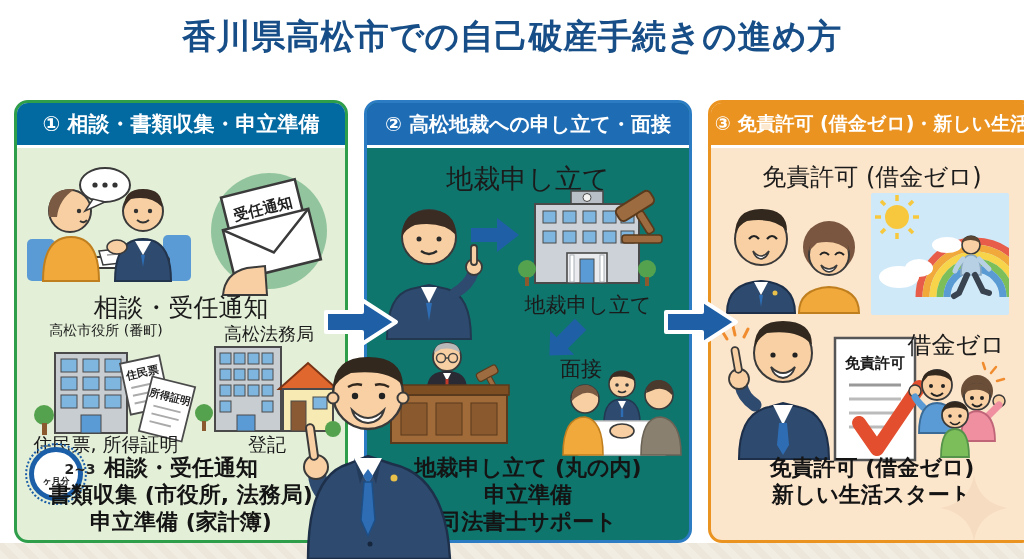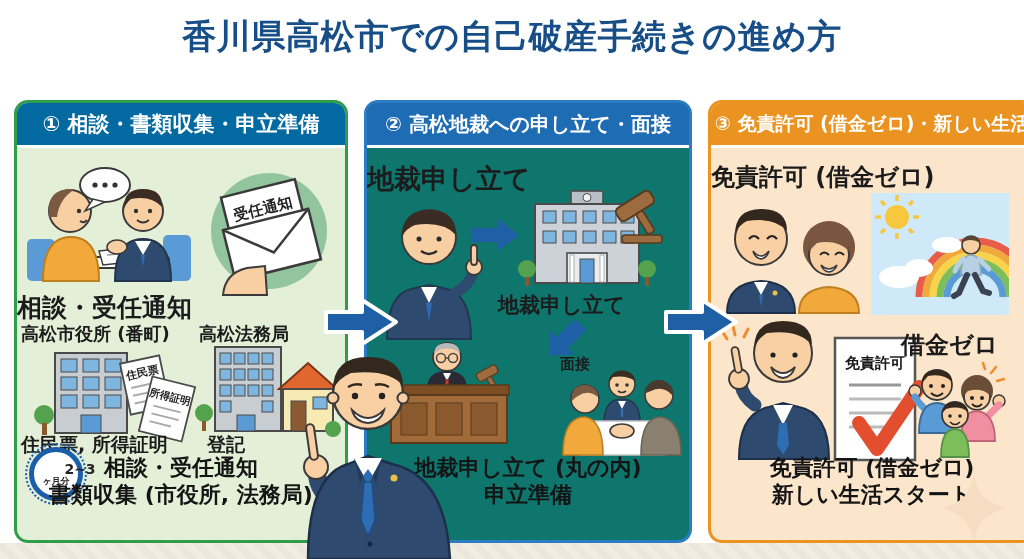--- a/index.html
+++ b/index.html
@@ -13,21 +13,21 @@
     font-size:34px; font-weight:800; color:#174e87; letter-spacing:0.5px; white-space:nowrap; }
   .panel { position:absolute; top:100px; height:443px; border:3px solid; border-radius:14px; overflow:hidden; }
   .p1 { left:14px;  width:334px; border-color:#2f9e4a; background:#e3efd7; }
   .p2 { left:364px; width:328px; border-color:#2b7cc2; background:#0f766e; }
   .p3 { left:708px; width:328px; border-color:#ea9320; background:#fbe5cb; }
   .panel-header { position:absolute; top:0; left:0; right:0; height:45px; border-bottom:3px solid #fff;
     display:flex; align-items:center; justify-content:center; color:#fff; font-weight:700; white-space:nowrap; }
   .p1 .panel-header { background:#0369a1; font-size:21px; }
   .p2 .panel-header { background:#1e6cb4; font-size:20px; }
   .p3 .panel-header { background:#ea9320; font-size:19px; }
-  .cap { position:absolute; font-weight:700; color:#1b1b1b; text-align:left; white-space:nowrap; }
+  .cap { position:absolute; font-weight:400; color:#1b1b1b; text-align:center; white-space:nowrap; }
   .summary { position:absolute; left:0; right:0; top:351px; text-align:center;
     font-weight:700; color:#141414; font-size:22px; line-height:27px; white-space:nowrap; }
   .badge { position:absolute; left:12px; top:344px; width:54px; height:54px; border-radius:50%;
     background:#fff; border:5px solid #1b5fa8; outline:2px dotted #1b5fa8; outline-offset:2px;
     display:flex; flex-direction:column; align-items:center; justify-content:center;
     font-weight:700; color:#222; line-height:1.05; }
   .badge .bt { font-size:14px;margin-left:48px; } .badge .bb { font-size:9px; }
   svg { display:block; overflow:visible; }
   svg text { font-family:"DejaVu Sans","Liberation Sans",sans-serif; }
 </style>
@@ -74,21 +74,21 @@
         <rect x="26" y="20" width="76" height="38" fill="#fff" stroke="#3a3a3a" stroke-width="2.5"></rect>
         <text x="64" y="46" font-size="15" font-weight="bold" fill="#222" text-anchor="middle">受任通知</text>
         <rect x="20" y="52" width="88" height="52" fill="#fff" stroke="#3a3a3a" stroke-width="2.5"></rect>
         <path d="M20 52 L64 86 L108 52" fill="none" stroke="#3a3a3a" stroke-width="2.5"></path>
       </g>
       <path d="M18 128 Q20 106 42 101 L60 99 L62 128 Z" fill="#f8cfa2" stroke="#3a3a3a" stroke-width="2"></path>
     </svg>
 
     <div class="cap" style="left:0;right:0;top:188px;font-size:25px">相談・受任通知</div>
 
-    <div class="cap" style="left:4px;width:170px;top:219px;font-size:18px">高松市役所 (番町)</div>
+    <div class="cap" style="left:4px;width:170px;top:219px;font-size:14px">高松市役所 (番町)</div>
     <div class="cap" style="left:182px;width:140px;top:219px;font-size:18px">高松法務局</div>
 
     <svg class="abs" style="left:16px;top:244px" width="162" height="92" viewBox="0 0 162 92">
       <circle cx="11" cy="68" r="10" fill="#55a24e"></circle>
         <rect x="9" y="76" width="5" height="12" fill="#8a5a2e"></rect>
       <rect x="22" y="6" width="72" height="80" fill="#c8cdd2" stroke="#4a4a4a" stroke-width="2"></rect>
       <rect x="28" y="12" width="16" height="13" fill="#7fb6e0" stroke="#4a4a4a"></rect>
         <rect x="50" y="12" width="16" height="13" fill="#7fb6e0" stroke="#4a4a4a"></rect>
         <rect x="72" y="12" width="16" height="13" fill="#7fb6e0" stroke="#4a4a4a"></rect>
       <rect x="28" y="30" width="16" height="13" fill="#7fb6e0" stroke="#4a4a4a"></rect>
@@ -146,20 +146,21 @@
     <div class="cap" style="left:4px;width:170px;top:329px;font-size:19px">住民票, 所得証明</div>
 
     <div class="badge">
       <span class="bt">2~3</span>
       <span class="bb">ヶ月分</span>
     </div>
 
     <div class="summary">
       <div>相談・受任通知</div>
       <div>書類収集 (市役所, 法務局)</div>
+      <div>申立準備 (家計簿)</div>
     </div>
   </section>
 
   <section class="panel p2">
     <div class="panel-header">② 高松地裁への申し立て・面接</div>
 
     <div class="cap" style="left:0;right:0;top:58px;font-size:27px">地裁申し立て</div>
 
     <svg class="abs" style="left:14px;top:94px" width="108" height="142" viewBox="0 0 108 142">
       <circle cx="48" cy="40" r="27" fill="#f8cfa2" stroke="#3a3a3a" stroke-width="2"></circle>
@@ -212,21 +213,21 @@
     </svg>
 
     <div class="cap" style="left:131px;width:180px;top:188px;font-size:21px">地裁申し立て</div>
 
     <svg class="abs" style="left:172px;top:214px" width="52" height="46" viewBox="0 0 52 46">
       <g transform="rotate(135 26 23)">
         <polygon points="4,15 30,15 30,6 48,23 30,40 30,31 4,31" fill="#1f5fa6"></polygon>
       </g>
     </svg>
 
-    <div class="cap" style="left:193px;width:60px;top:252px;font-size:15px">面接</div>
+    <div class="cap" style="left:184px;width:60px;top:252px;font-size:21px">面接</div>
 
     <svg class="abs" style="left:22px;top:232px" width="120" height="110" viewBox="0 0 120 110">
       <circle cx="58" cy="22" r="14" fill="#f8cfa2" stroke="#3a3a3a" stroke-width="1.8"></circle>
       <path d="M45 18 Q46 8 58 8 Q70 8 71 18 Q64 12 52 14 Z" fill="#b8b8b8"></path>
       <circle cx="52" cy="23" r="4.5" fill="none" stroke="#444" stroke-width="1.5"></circle>
       <circle cx="64" cy="23" r="4.5" fill="none" stroke="#444" stroke-width="1.5"></circle>
       <line x1="56.5" y1="23" x2="59.5" y2="23" stroke="#444" stroke-width="1.5"></line>
       <path d="M38 54 Q38 36 58 36 Q78 36 78 54 Z" fill="#2a2a34"></path>
       <polygon points="54,38 58,46 62,38" fill="#fff"></polygon>
       <rect x="56.5" y="44" width="3" height="7" fill="#c0392b"></rect>
@@ -256,20 +257,21 @@
       <path d="M8 96 Q8 58 30 58 Q48 61 48 96 Z" fill="#f2a93c" stroke="#c07f1e" stroke-width="1.6"></path>
       <circle cx="104" cy="36" r="14" fill="#f8cfa2" stroke="#3a3a3a" stroke-width="1.6"></circle>
       <path d="M91 34 Q92 20 106 21 Q118 24 117 36 Q108 26 96 32 Z" fill="#4a3a2e"></path>
       <path d="M86 96 Q86 58 106 58 Q126 61 126 96 Z" fill="#8a8070" stroke="#6a6254" stroke-width="1.6"></path>
       <ellipse cx="67" cy="72" rx="12" ry="7" fill="#f8cfa2" stroke="#3a3a3a" stroke-width="1.6"></ellipse>
     </svg>
 
     <div class="summary">
       <div>地裁申し立て (丸の内)</div>
       <div>申立準備</div>
+      <div>司法書士サポート</div>
     </div>
   </section>
 
   <section class="panel p3">
     <div class="panel-header">③ 免責許可 (借金ゼロ)・新しい生活</div>
 
     <div class="cap" style="left:0;right:0;top:58px;font-size:24px">免責許可 (借金ゼロ)</div>
 
     <svg class="abs" style="left:6px;top:92px" width="152" height="118" viewBox="0 0 152 118">
       <circle cx="44" cy="44" r="26" fill="#f8d0a4" stroke="#3a3a3a" stroke-width="2"></circle>

